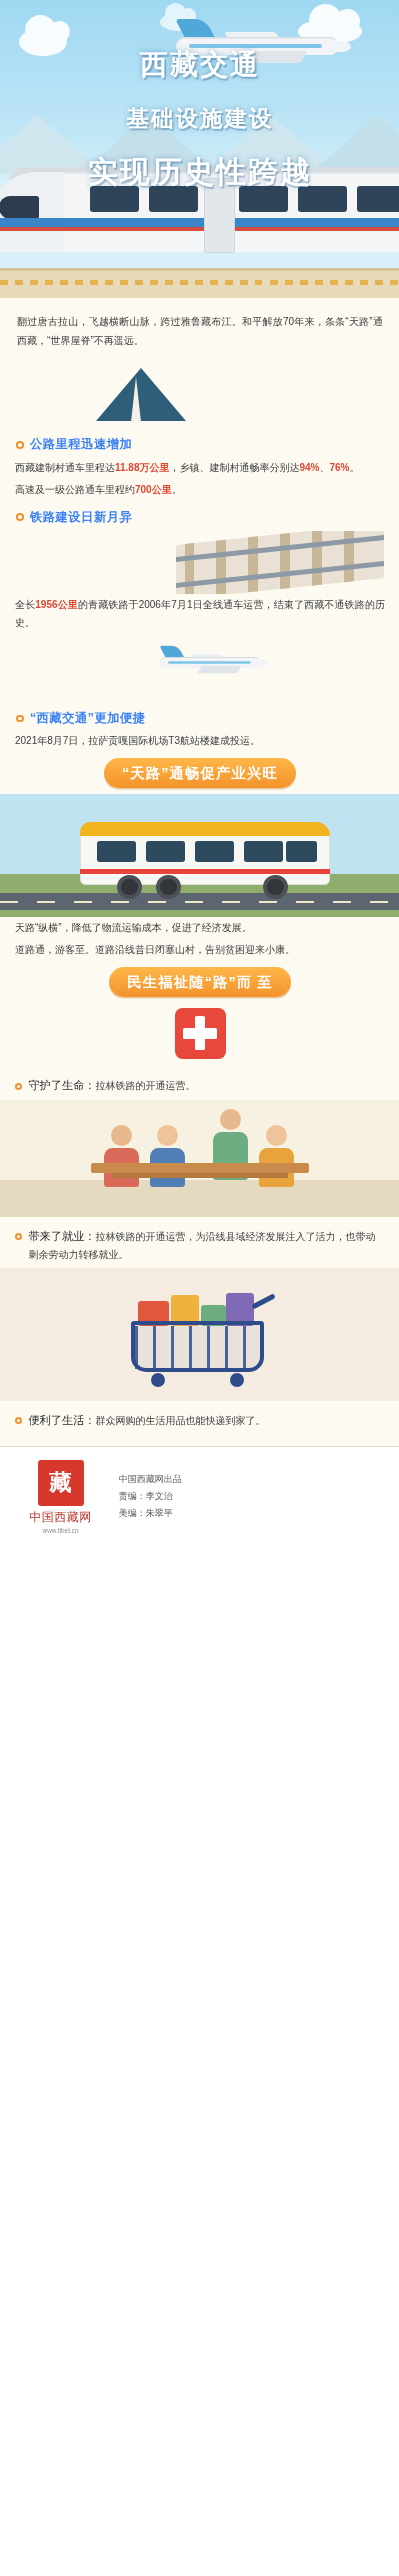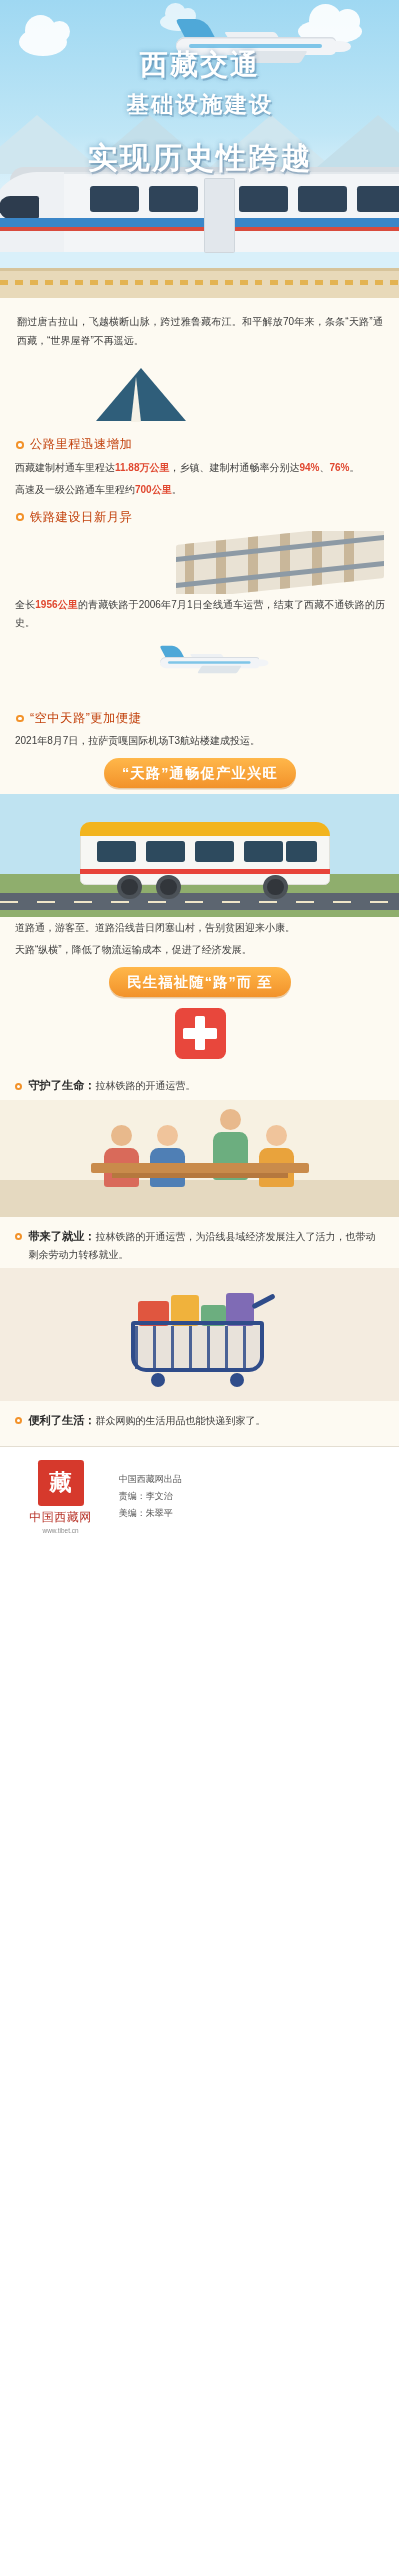--- a/index.html
+++ b/index.html
@@ -101,21 +101,21 @@
     text-align: center;
     z-index: 6;
   }
   .ht-line {
     display: inline-block;
     color: #ffffff;
     font-weight: bold;
     letter-spacing: 2.1px;
     text-shadow: 0 0 5.3px rgba(30,90,140,.45), 1.6px 1.6px 0 rgba(20,70,120,.25);
   }
-  .ht1 { font-size: 28px; margin-bottom: 5px; }
+  .ht1 { font-size: 28px; margin-bottom: 19px; }
   .ht2 { font-size: 22.4px; margin-bottom: 18px; }
   .ht3 { font-size: 30px; }
 
   
   .train {
     position: absolute; left: -10.7px; bottom: 30px;
     width: 421px; height: 101px;
   }
   .train .roof {
     position: absolute; left: 21px; top: 0;
@@ -201,21 +201,21 @@
     display: flex;
     align-items: center;
     margin: 9.6px 0 5.3px 16px;
   }
   .sub .dot {
     width: 7.5px; height: 7.5px; border-radius: 50%;
     border: 2.1px solid #f2922a; background: #fff;
     margin-right: 6.4px; flex: none;
   }
   .sub .txt {
-    font-size: 12.3px; font-weight: normal; color: #c2410c; letter-spacing: 0.5px;
+    font-size: 12.3px; font-weight: bold; color: #3b82f6; letter-spacing: 0.5px;
   }
   .body-p {
     margin: 0 15px 4.3px;
     font-size: 10px;
     line-height: 18px;
     color: #3c3c3c;
     text-align: justify;
   }
   .hl { color: #e0472f; font-weight: bold; }
 
@@ -305,21 +305,21 @@
     display: flex; align-items: flex-start;
     margin: 10.7px 15px 5.3px;
   }
   .bullet .dot {
     width: 7px; height: 7px; border-radius: 50%;
     border: 2.1px solid #f2922a; background: #fff;
     margin: 5.3px 6.4px 0 0; flex: none;
   }
   .bullet .content { flex: 1; }
   .bullet .b-title {
-    font-size: 11.2px; font-weight: bold; color: #2b2b2b;
+    font-size: 11.2px; font-weight: normal; color: #2b2b2b;
     display: inline;
     margin-top: 19px;
   }
   .bullet .b-text {
     font-size: 10px; line-height: 17.6px; color: #3c3c3c; display: inline;
   }
 
   
   .art-cross { height: 64px; text-align: center; padding-top: 5.3px; }
   .cross {
@@ -493,21 +493,21 @@
       <div class="wing2"></div>
       <div class="body"></div>
       <div class="nose"></div>
       <div class="stripe"></div>
       <div class="wing"></div>
     </div>
   </div>
 
   <div class="sub">
     <span class="dot"></span>
-    <span class="txt">“空中天路”更加便捷</span>
+    <span class="txt">“西藏交通”更加便捷</span>
   </div>
   <p class="body-p">2021年8月7日，拉萨贡嘎国际机场T3航站楼建成投运。</p>
 
   <div class="sec-head">
     <span class="pill">“天路”通畅促产业兴旺</span>
   </div>
 
   <div class="art art-bus">
     <div class="sky"></div>
     <div class="ground"></div>
@@ -521,22 +521,22 @@
       <div class="win" style="left:115px;"></div>
       <div class="win" style="left:164px;"></div>
       <div class="win" style="left:206px; width:31px;"></div>
       <div class="stripe"></div>
       <div class="wheel" style="left:37px;"></div>
       <div class="wheel" style="left:76px;"></div>
       <div class="wheel" style="left:183px;"></div>
     </div>
   </div>
 
+  <p class="body-p">天路“纵横”，降低了物流运输成本，促进了经济发展。</p>
   <p class="body-p">道路通，游客至。道路沿线昔日闭塞山村，告别贫困迎来小康。</p>
-  <p class="body-p">天路“纵横”，降低了物流运输成本，促进了经济发展。</p>
 
   <div class="sec-head">
     <span class="pill">民生福祉随“路”而 至</span>
   </div>
 
   <div class="art art-cross">
     <span class="cross"></span>
   </div>
 
   <div class="bullet">

